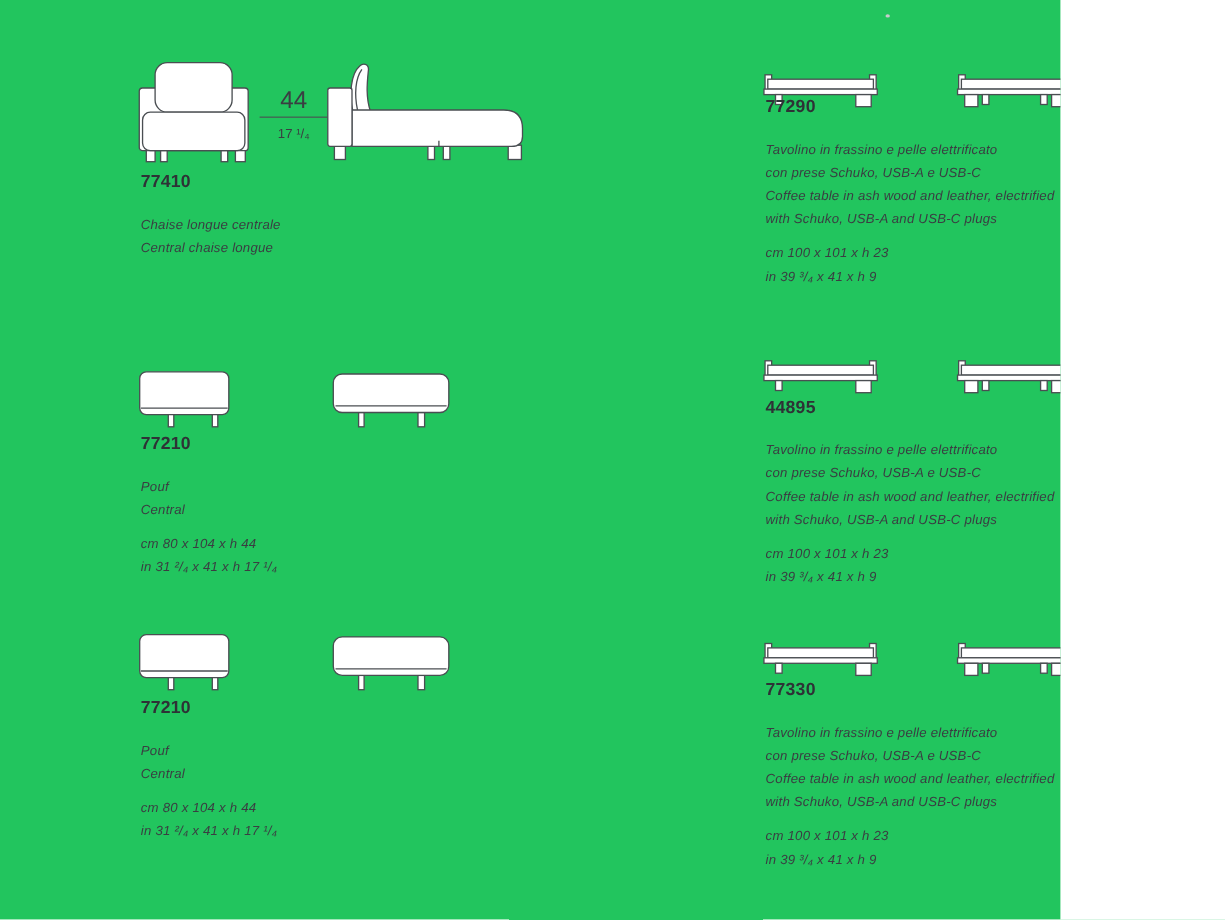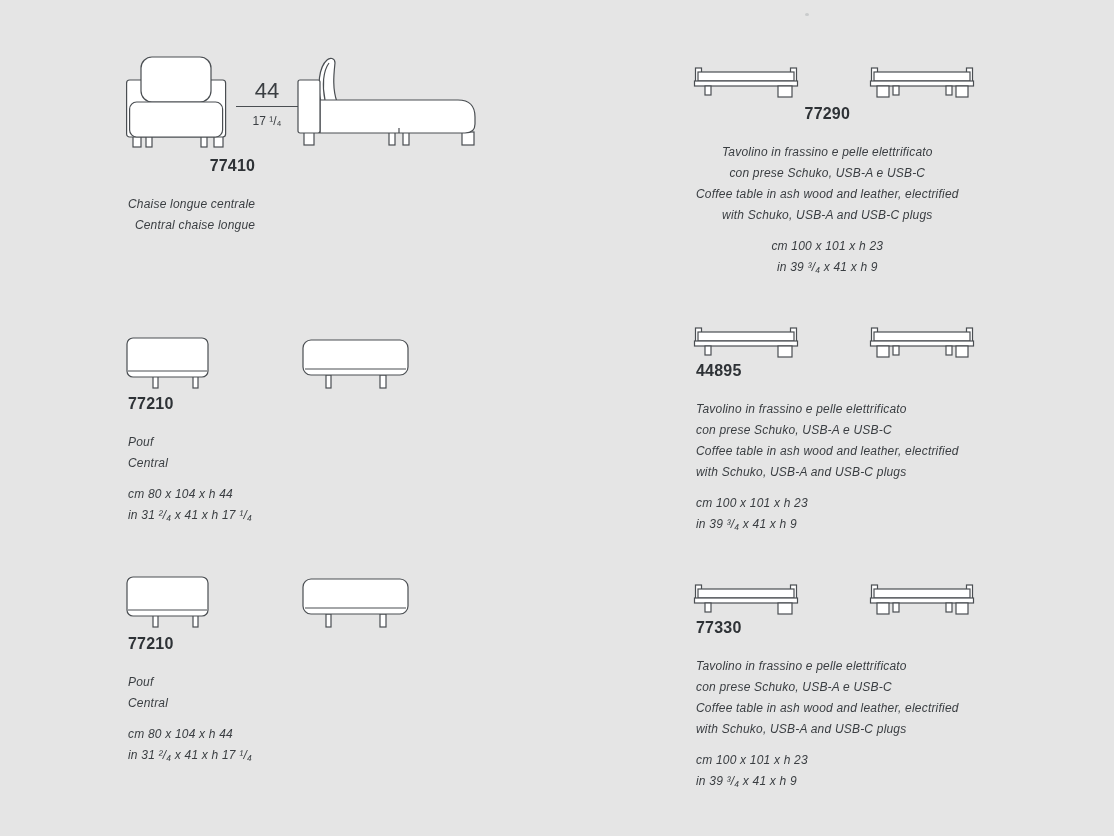--- a/index.html
+++ b/index.html
@@ -1,18 +1,18 @@
 <!DOCTYPE html>
 <html><head>
 <meta charset="utf-8">
 <style>
   * { margin:0; padding:0; box-sizing:border-box; }
   html,body { background:#ffffff; }
   .page {
-    position:relative; width:1114px; height:836px; background:#e5e5e5;
+    position:relative; width:964px; height:836px; background:#22c55e;
     font-family:"Liberation Sans","DejaVu Sans",sans-serif;
     color:#3a3e42; overflow:hidden;
   }
   .defs { position:absolute; width:0; height:0; }
   .drawing { position:absolute; overflow:visible; }
   .ln { fill:#ffffff; stroke:#4a4e52; stroke-width:1.2; }
   .nf { fill:none;    stroke:#4a4e52; stroke-width:1.2; }
   .ptext { position:absolute; letter-spacing:0.2px; }
   .code  { font-size:16px; font-weight:bold; line-height:18px; color:#2e3236; }
   .names { margin-top:19px; }
@@ -89,21 +89,21 @@
 
   <div class="callout">
     <div class="callout-top">44</div>
     <div class="callout-bottom">17 ¹/₄</div>
   </div>
 
   <svg class="drawing" style="left:296px; top:56px;" width="188" height="92">
       <use href="#sym-chaise-side"></use>
     </svg>
 
-  <div class="ptext" style="left:128px; top:157px;text-align:right;">
+  <div class="ptext" style="left:128px; top:157px;">
     <div class="code">77410</div>
     <div class="names">
       <div>Chaise longue centrale</div>
       <div>Central chaise longue</div>
     </div>
   </div>
 
   <svg class="drawing" style="left:126px; top:337px;" width="84" height="54">
       <use href="#sym-pouf-front"></use>
     </svg>
@@ -142,21 +142,21 @@
     </div>
   </div>
 
   <svg class="drawing" style="left:694px; top:64px;" width="104" height="36">
       <use href="#sym-table-front"></use>
     </svg>
   <svg class="drawing" style="left:870px; top:64px;" width="104" height="36">
       <use href="#sym-table-side"></use>
     </svg>
 
-  <div class="ptext" style="left:696px; top:105px;text-align:center;">
+  <div class="ptext" style="left:696px; top:89px;">
     <div class="code">77290</div>
     <div class="names">
       <div>Tavolino in frassino e pelle elettrificato</div>
       <div>con prese Schuko, USB-A e USB-C</div>
       <div>Coffee table in ash wood and leather, electrified</div>
       <div>with Schuko, USB-A and USB-C plugs</div>
     </div>
     <div class="sizes">
       <div>cm 100 x 101 x h 23</div>
       <div>in 39 ³/₄ x 41 x h 9</div>

